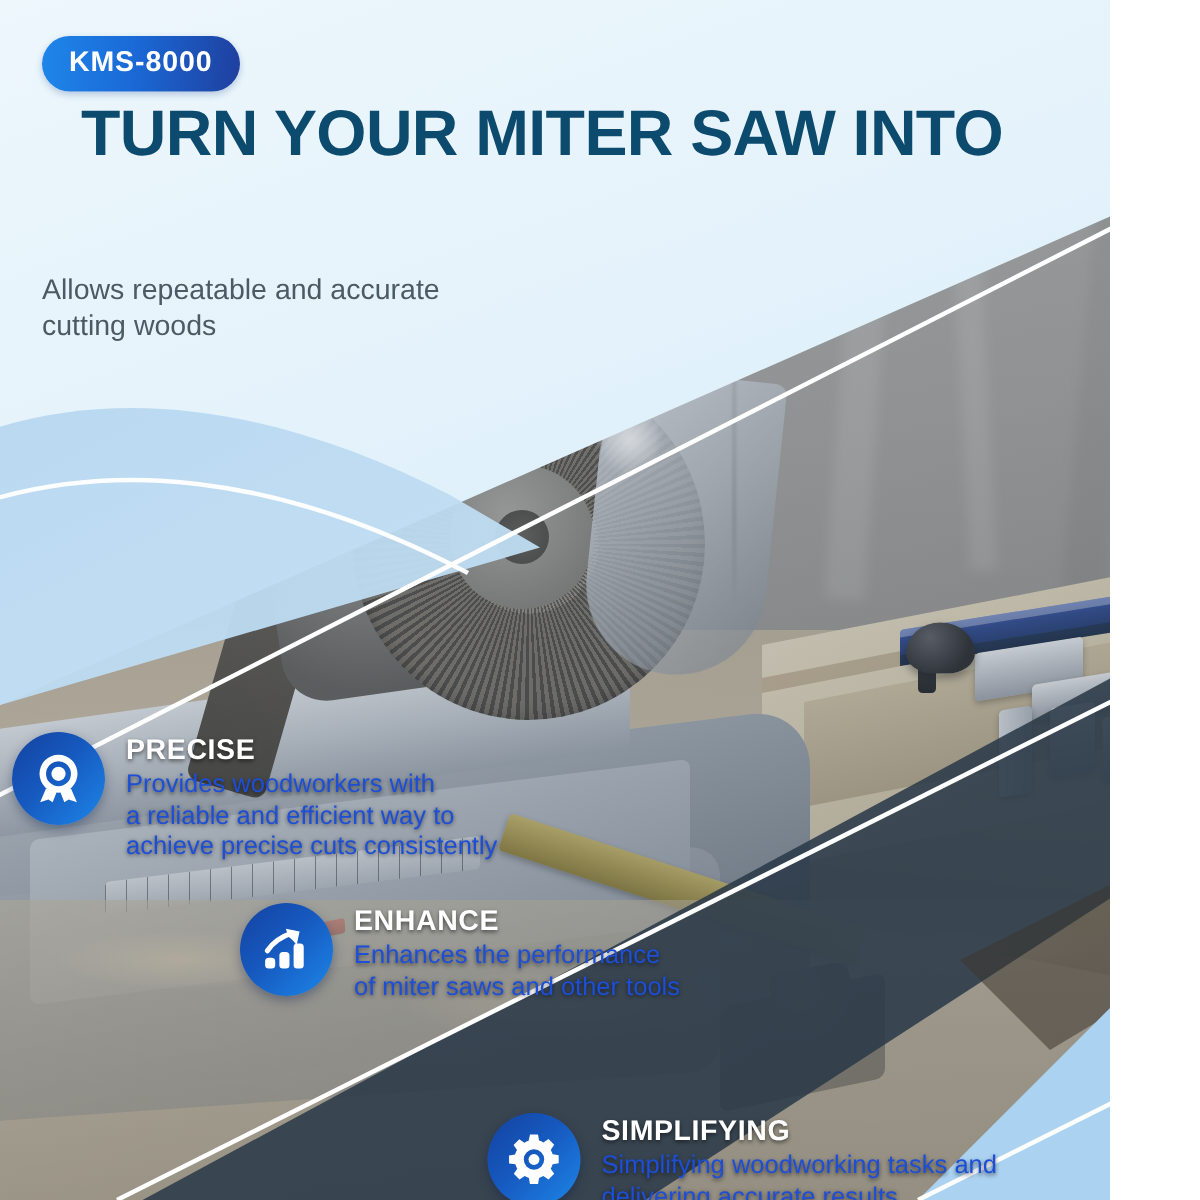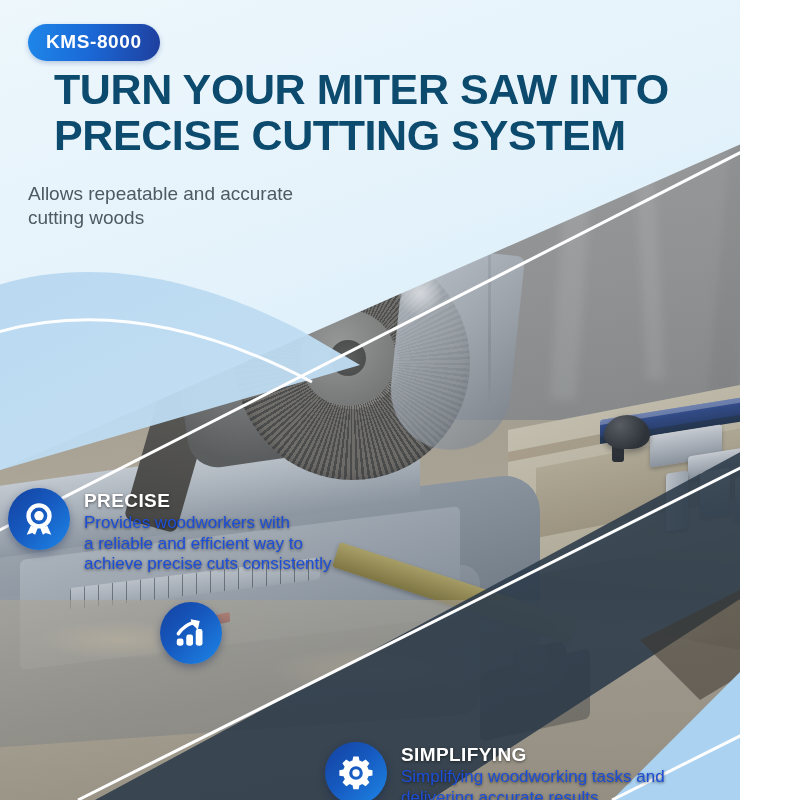--- a/index.html
+++ b/index.html
@@ -346,21 +346,20 @@
   <svg width="800" height="800" style="position:absolute;left:0;top:0;">
     <line x1="-20" y1="540" x2="820" y2="112" stroke="#ffffff" stroke-width="3"></line>
     <line x1="78" y1="800" x2="820" y2="428" stroke="#ffffff" stroke-width="3"></line>
     <line x1="612" y1="800" x2="812" y2="700" stroke="#ffffff" stroke-width="3"></line>
   </svg>
 
   <div class="badge">KMS-8000</div>
 
   <div class="headline">
     <div>TURN YOUR MITER SAW INTO</div>
-    <div>PRECISE CUTTING SYSTEM</div>
   </div>
 
   <div class="subhead">
     <div>Allows repeatable and accurate</div>
     <div>cutting woods</div>
   </div>
 
   <div class="feature f1">
     <div class="f-icon">
       <svg viewBox="0 0 48 48" fill="none">
@@ -383,20 +382,27 @@
   <div class="feature f2">
     <div class="f-icon">
       <svg viewBox="0 0 48 48" fill="none">
         <rect x="6" y="31" width="8.5" height="9" rx="3" fill="#fff"></rect>
         <rect x="18" y="26" width="8.5" height="14" rx="3" fill="#fff"></rect>
         <rect x="30" y="19" width="8.5" height="21" rx="3" fill="#fff"></rect>
         <path d="M8 25c5-8 12-12 21-15" stroke="#fff" stroke-width="4.4" stroke-linecap="round" fill="none"></path>
         <path d="M23.5 6.5 35 8.8l-2.4 11.4-3.4-3.9-3.9-3.4Z" fill="#fff"></path>
       </svg>
     </div>
+    <div class="f-text">
+      <div class="f-title">ENHANCE</div>
+      <div class="f-desc">
+        <div>Enhances the performance</div>
+        <div>of miter saws and other tools</div>
+      </div>
+    </div>
   </div>
 
   <div class="feature f3">
     <div class="f-icon">
       <svg viewBox="0 0 48 48" fill="none">
         <path fill="#fff" d="M20.6 3h6.8l.9 5.1c1.3.4 2.5.9 3.6 1.6l4.3-2.9 4.8 4.8-2.9 4.3c.7 1.1 1.2 2.3 1.6 3.6l5.1.9v6.8l-5.1.9c-.4 1.3-.9 2.5-1.6 3.6l2.9 4.3-4.8 4.8-4.3-2.9c-1.1.7-2.3 1.2-3.6 1.6l-.9 5.1h-6.8l-.9-5.1c-1.3-.4-2.5-.9-3.6-1.6l-4.3 2.9-4.8-4.8 2.9-4.3c-.7-1.1-1.2-2.3-1.6-3.6L3 27.4v-6.8l5.1-.9c.4-1.3.9-2.5 1.6-3.6l-2.9-4.3 4.8-4.8 4.3 2.9c1.1-.7 2.3-1.2 3.6-1.6L20.6 3Zm3.4 12.4a8.6 8.6 0 1 0 0 17.2 8.6 8.6 0 0 0 0-17.2Z"></path>
         <circle cx="24" cy="24" r="4.6" fill="#fff"></circle>
       </svg>
     </div>
     <div class="f-text">

